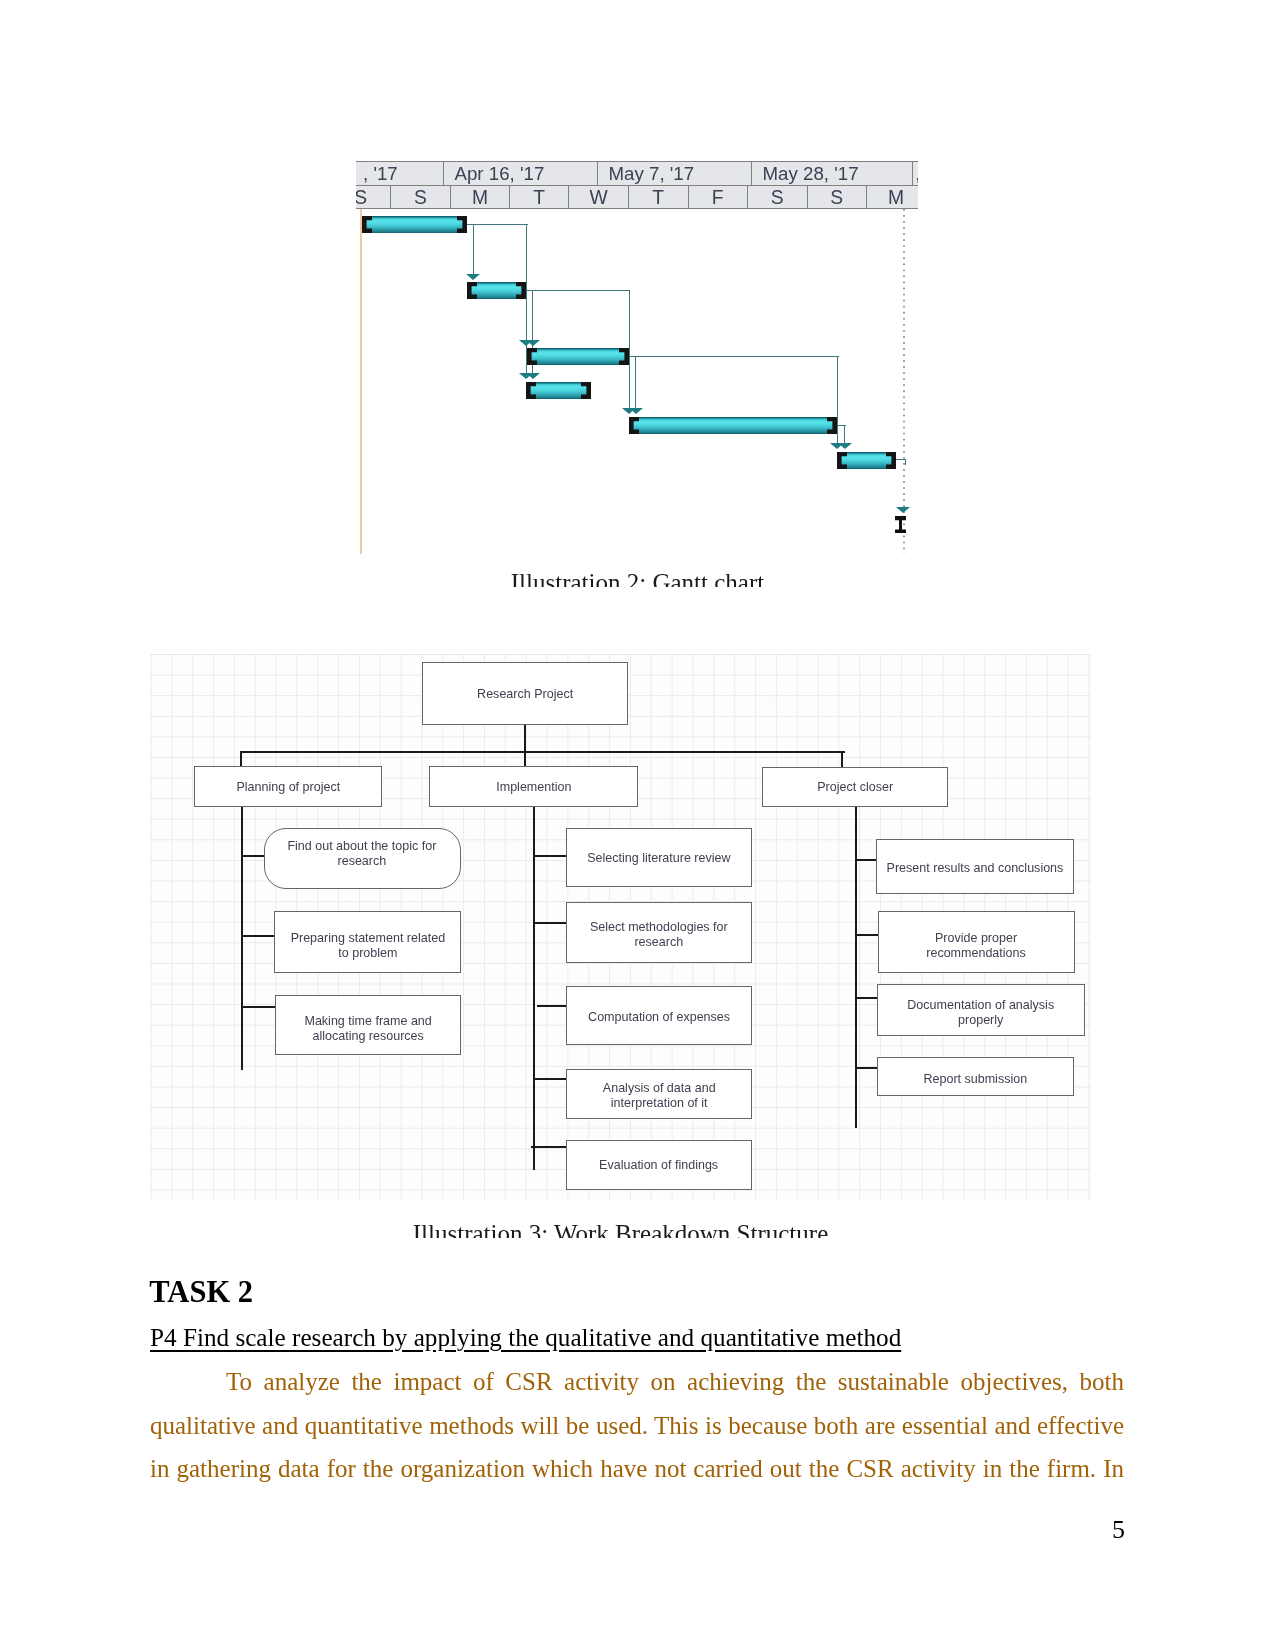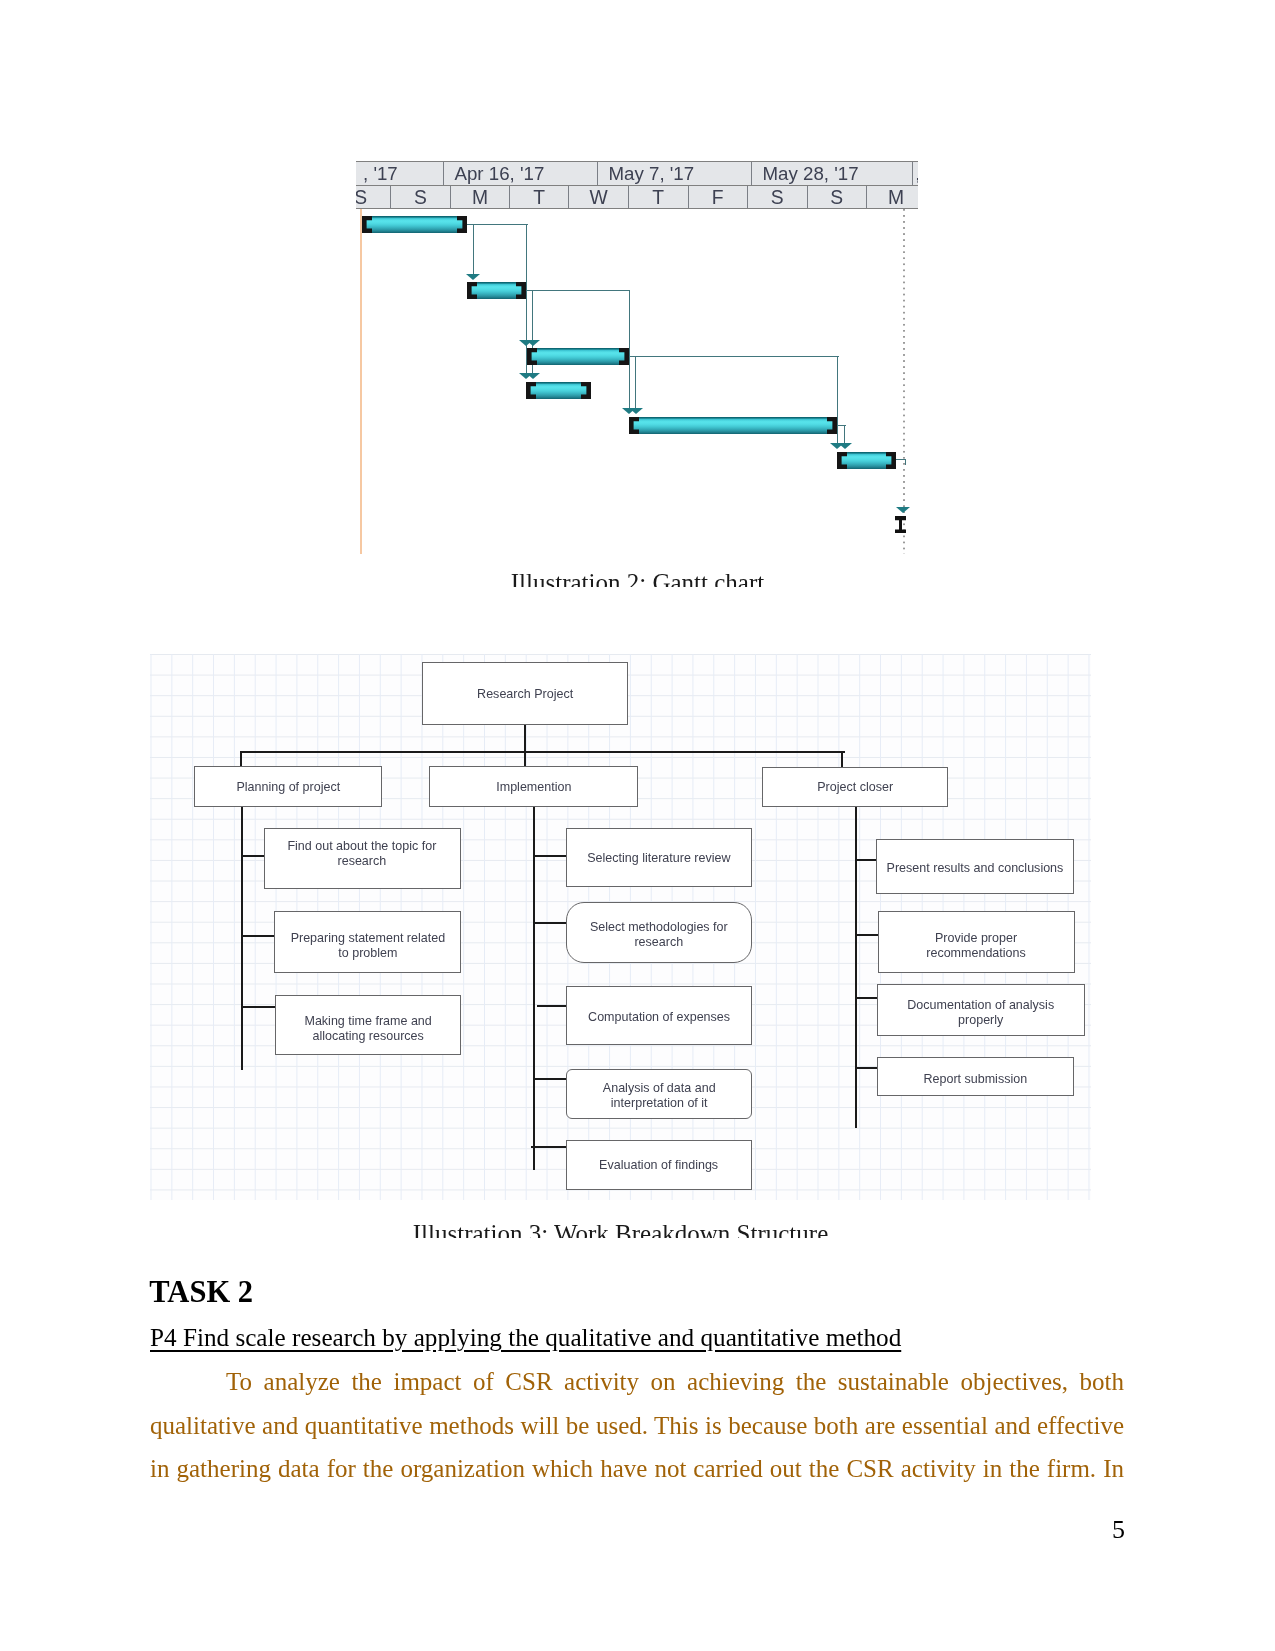--- a/index.html
+++ b/index.html
@@ -236,43 +236,43 @@
       </div>
       <div class="wbox" style="left: 20.1px; top: 111.5px; width: 187.5px; height: 41.4px; margin-left: 24px;">
         <span>Planning of project</span>
       </div>
       <div class="wbox" style="left: 279.2px; top: 111.5px; width: 208.8px; height: 41.4px;">
         <span>Implemention</span>
       </div>
       <div class="wbox" style="left: 611.6px; top: 112.6px; width: 186.6px; height: 40.5px;">
         <span>Project closer</span>
       </div>
-      <div class="wbox" style="left: 113.6px; top: 173.9px; width: 197.2px; height: 61.2px;">
+      <div class="wbox" style="left: 113.6px; top: 173.9px; width: 197.2px; height: 61.2px; border-radius: 22px;">
         <span style="position: relative; top: -5px;">Find out about the topic for
 research</span>
       </div>
       <div class="wbox" style="left: 124.4px; top: 256.9px; width: 187px; height: 61.8px;">
         <span style="position: relative; top: 3px;">Preparing statement related
 to problem</span>
       </div>
       <div class="wbox" style="left: 124.9px; top: 340.5px; width: 186.5px; height: 60.8px;">
         <span style="position: relative; top: 3px;">Making time frame and
 allocating resources</span>
       </div>
       <div class="wbox" style="left: 415.6px; top: 174.2px; width: 186.6px; height: 59px; text-align: center;">
         <span>Selecting literature review</span>
       </div>
-      <div class="wbox" style="left: 415.6px; top: 248.1px; width: 186.6px; height: 60.5px; border-radius: 18px;">
+      <div class="wbox" style="left: 415.6px; top: 248.1px; width: 186.6px; height: 60.5px;">
         <span style="position: relative; top: 2px;">Select methodologies for
 research</span>
       </div>
       <div class="wbox" style="left: 415.6px; top: 331.6px; width: 186.6px; height: 59.9px;">
         <span style="position: relative; top: 1px;">Computation of expenses</span>
       </div>
-      <div class="wbox" style="left: 415.6px; top: 414.7px; width: 186.6px; height: 50.2px; border-radius: 6px;">
+      <div class="wbox" style="left: 415.6px; top: 414.7px; width: 186.6px; height: 50.2px;">
         <span style="position: relative; top: 1px;">Analysis of data and
 interpretation of it</span>
       </div>
       <div class="wbox" style="left: 415.6px; top: 485.5px; width: 186.6px; height: 50.8px;">
         <span>Evaluation of findings</span>
       </div>
       <div class="wbox" style="left: 726.4px; top: 184.6px; width: 197.6px; height: 55px;">
         <span style="position: relative; top: 1px;">Present results and conclusions</span>
       </div>
       <div class="wbox" style="left: 727.7px; top: 257.1px; width: 196.9px; height: 61.8px; text-align: center;">

